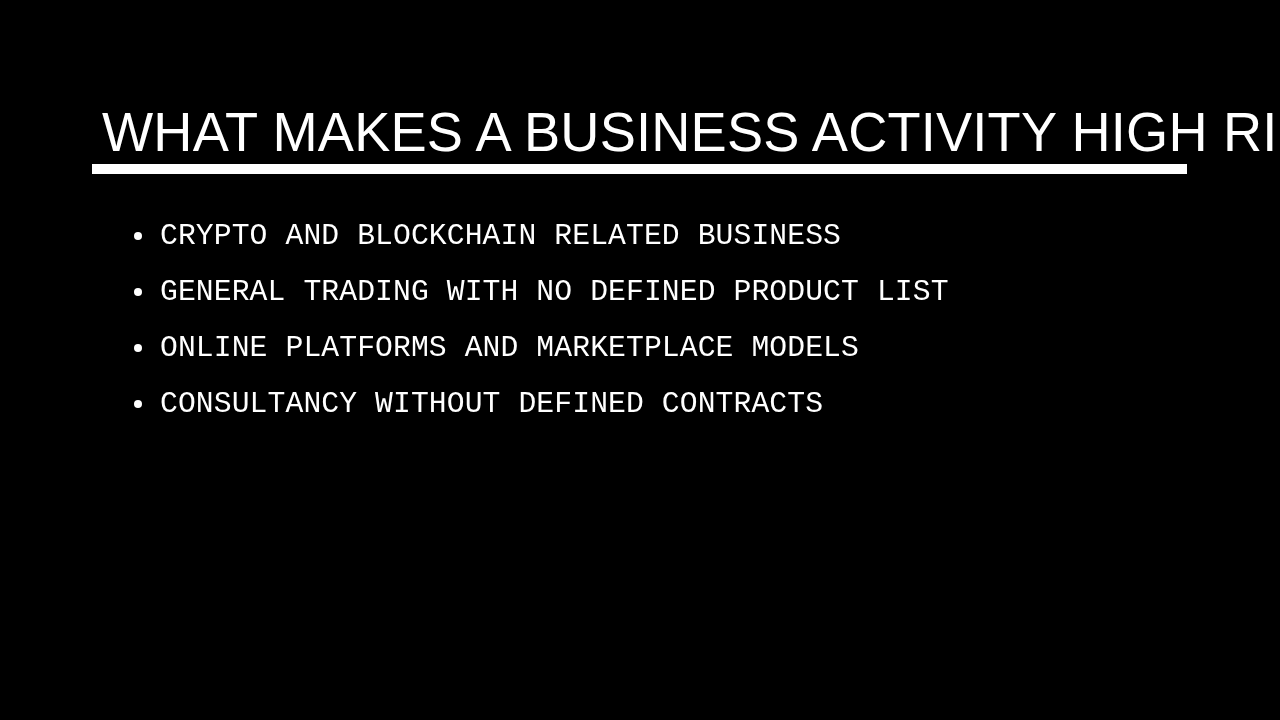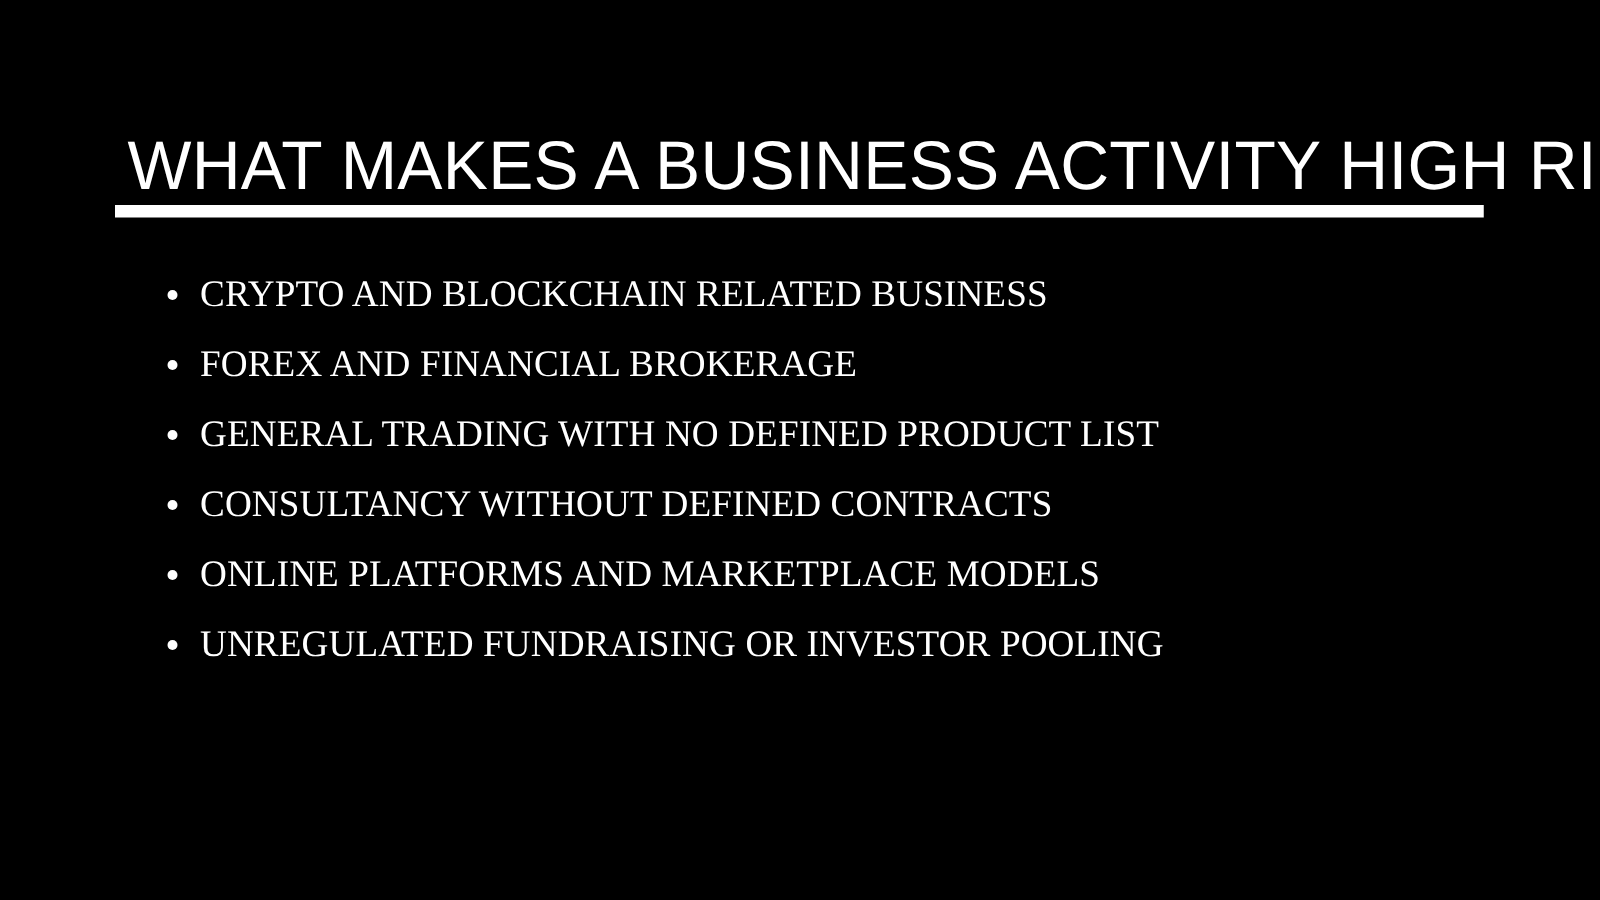--- a/index.html
+++ b/index.html
@@ -60,21 +60,21 @@
     margin: 0;
     padding: 0;
     list-style: none;
   }
 
   .bullet-item {
     position: relative;
     height: 56px;
     padding-left: 34px;
     color: #ffffff;
-    font-family: Liberation Serif, serif;
+    font-family: Liberation Mono, monospace;
     font-size: 30px;
     font-weight: 300;
     line-height: 56px;
     letter-spacing: 0.1px;
     text-transform: uppercase;
     white-space: nowrap;
     -webkit-font-smoothing: antialiased;
   }
 
   .bullet-marker {
@@ -102,42 +102,34 @@
 
   <div class="title-rule"></div>
 
   <ul class="bullet-list">
 
     <li class="bullet-item">
       <span class="bullet-marker"></span>
       <span class="bullet-text">Crypto And Blockchain Related Business</span>
     </li>
 
-    <li class="bullet-item">
-      <span class="bullet-marker"></span>
-      <span class="bullet-text">Forex And Financial Brokerage</span>
-    </li>
 
 
     <li class="bullet-item">
       <span class="bullet-marker"></span>
       <span class="bullet-text">General Trading With No Defined Product List</span>
     </li>
 
     <li class="bullet-item">
       <span class="bullet-marker"></span>
-      <span class="bullet-text">Consultancy Without Defined Contracts</span>
+      <span class="bullet-text">Online Platforms And Marketplace Models</span>
     </li>
 
     <li class="bullet-item">
       <span class="bullet-marker"></span>
-      <span class="bullet-text">Online Platforms And Marketplace Models</span>
+      <span class="bullet-text">Consultancy Without Defined Contracts</span>
     </li>
 
 
-    <li class="bullet-item">
-      <span class="bullet-marker"></span>
-      <span class="bullet-text">Unregulated Fundraising Or Investor Pooling</span>
-    </li>
 
   </ul>
 
 </div>
 
 </body></html>

